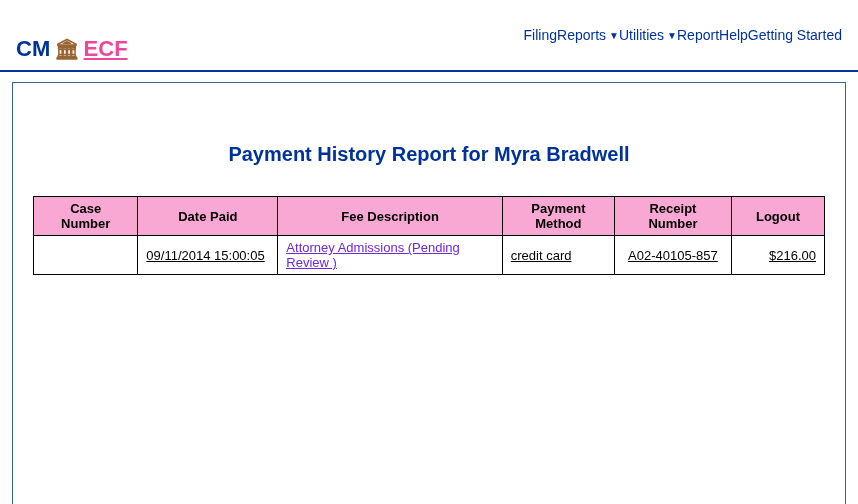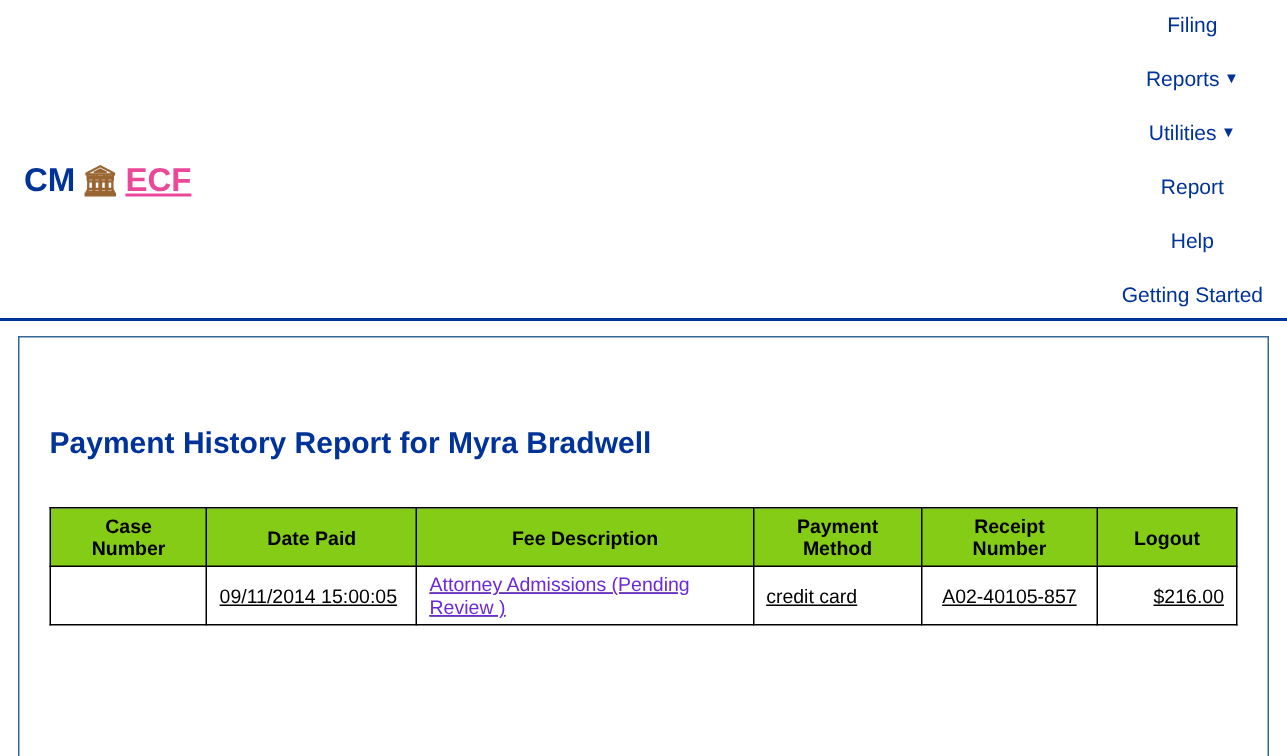--- a/index.html
+++ b/index.html
@@ -26,22 +26,20 @@
     #logo .cm { color: #003399; }
     #logo .ecf { color: #ec4899; text-decoration: underline; }
     #logo .building-icon {
       color: #996633;
       font-size: 20px;
       margin: 0 2px;
     }
     #nav {
       display: flex;
       align-items: center;
-      gap: 20px;
-      flex-direction: column;
     }
     .nav-item {
       color: #003399;
       text-decoration: none;
       font-size: 14px;
       cursor: pointer;
     }
     .nav-dropdown {
       display: flex;
       align-items: center;
@@ -60,41 +58,42 @@
     #main {
       background: #fff;
       border: 1px solid #336699;
       margin: 10px 12px;
       padding: 20px;
       min-height: 430px;
     }
 
     
     #report-title {
+      text-align: center;
       margin-bottom: 30px;
       margin-top: 40px;
     }
     #report-title h2 {
       font-size: 20px;
       color: #003399;
       font-weight: bold;
     }
     #report-title h2 span.name {
       color: #003399;
     }
 
     
     #payment-table {
       border-collapse: collapse;
       width: auto;
       margin: 0 auto;
       font-size: 13px;
     }
     #payment-table th {
-      background: #84cc16;
+      background: #f9a8d4;
       border: 1px solid #000;
       padding: 4px 24px;
       text-align: center;
       font-weight: bold;
       color: #000;
       font-size: 13px;
     }
     #payment-table td {
       border: 1px solid #000;
       padding: 4px 8px;

